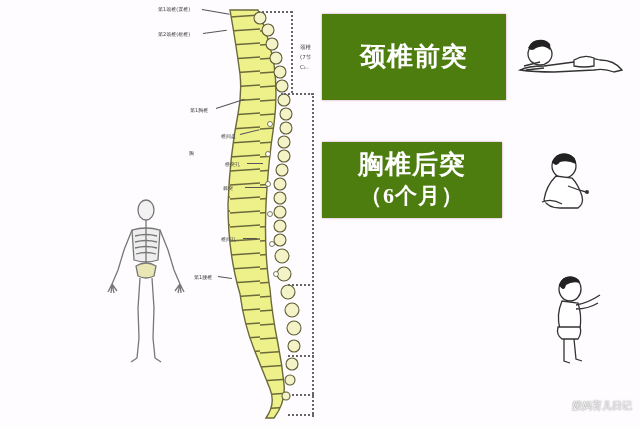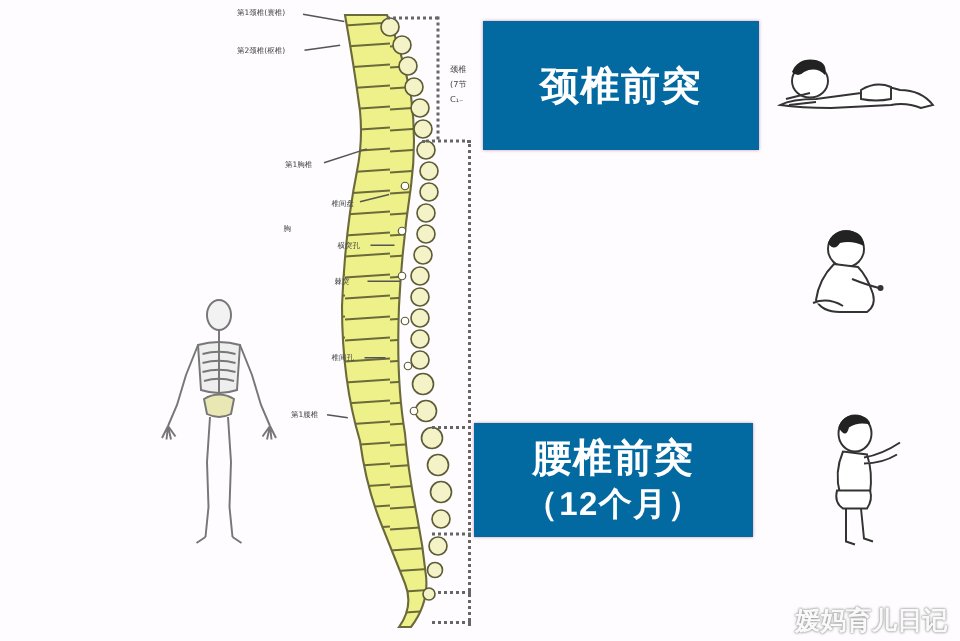--- a/index.html
+++ b/index.html
@@ -6,31 +6,31 @@
     html, body { width: 640px; height: 427px; overflow: hidden; background: #fdfbfd; }
     body { position: relative; font-family: "DejaVu Sans", sans-serif; }
     .stage { position: absolute; left: 0; top: 0; width: 640px; height: 427px; background: #fefcfe; }
     .label-small {
       position: absolute; font-size: 5px; color: #444; white-space: nowrap; line-height: 6px;
     }
     .leader { position: absolute; height: 1px; background: #555; transform-origin: left center; }
     .dash-v { position: absolute; width: 0; border-left: 2px dotted #666; }
     .dash-h { position: absolute; height: 0; border-top: 2px dotted #666; }
     .stage-box {
-      position: absolute; background: #0369a1; color: #fff;
+      position: absolute; background: #4d7c0f; color: #fff;
       display: flex; flex-direction: column; align-items: center; justify-content: center;
-      font-family: Liberation Sans, sans-serif; font-weight: bold;
+      font-family: Liberation Serif, serif; font-weight: bold;
       box-shadow: 0 0 2px rgba(160,40,100,0.5);
       text-align: right;
     }
     .stage-box .t1 { font-size: 26px; letter-spacing: 1px; line-height: 32px; }
     .stage-box .t2 { font-size: 22px; line-height: 30px; letter-spacing: 1px; }
     .watermark {
-      position: absolute; right: 8px; bottom: 2px; font-size: 17px; color: rgba(255,255,255,0.95);
-      text-shadow: 0 0 1px #888, 0 0 2px #999; letter-spacing: 0px; font-weight: bold;
+      position: absolute; right: 8px; bottom: 14px; font-size: 10px; color: rgba(255,255,255,0.95);
+      text-shadow: 0 0 1px #888, 0 0 2px #999; letter-spacing: 0px;
     }
     svg { position: absolute; overflow: visible; }
   </style>
 </head>
 <body>
 
 <div class="stage">
 
   <svg style="left:104px;top:198px;" width="84" height="168" viewBox="0 0 84 168">
     <g fill="none" stroke="#777" stroke-width="1.3">
@@ -126,23 +126,23 @@
   <div class="dash-h" style="left:281px;top:93px;width:32px;"></div>
   <div class="dash-v" style="left:312px;top:93px;height:324px;"></div>
   <div class="dash-h" style="left:288px;top:284px;width:26px;"></div>
   <div class="dash-h" style="left:288px;top:355px;width:26px;"></div>
   <div class="dash-h" style="left:292px;top:394px;width:22px;"></div>
   <div class="dash-h" style="left:288px;top:414px;width:26px;"></div>
 
   <div class="stage-box" style="left:322px;top:14px;width:184px;height:86px;">
     <div class="t1">颈椎前突</div>
   </div>
-  <div class="stage-box" style="left:316px;top:282px;width:186px;height:76px;">
-    <div class="t1">腰椎前突</div>
-    <div class="t2">（12个月）</div>
+  <div class="stage-box" style="left:322px;top:142px;width:180px;height:76px;">
+    <div class="t1">胸椎后突</div>
+    <div class="t2">（6个月）</div>
   </div>
 
   <svg style="left:514px;top:30px;" width="112" height="44" viewBox="0 0 112 44">
     <g fill="#fff" stroke="#333" stroke-width="1.3">
       <path d="M6 40 Q14 36 30 36 L60 32 Q74 26 86 30 Q100 30 108 40 L100 42 Q90 38 80 40 L40 42 Q20 42 6 40 Z"></path>
       <ellipse cx="26" cy="24" rx="12" ry="11"></ellipse>
       <path d="M60 30 Q70 24 80 28 L80 36 Q70 38 60 36 Z"></path>
       <path d="M10 36 L26 32 M12 40 L30 38"></path>
     </g>
     <path d="M14 18 Q18 8 30 10 Q38 12 36 20 Q30 14 22 18 Q18 22 14 18 Z" fill="#222"></path>

